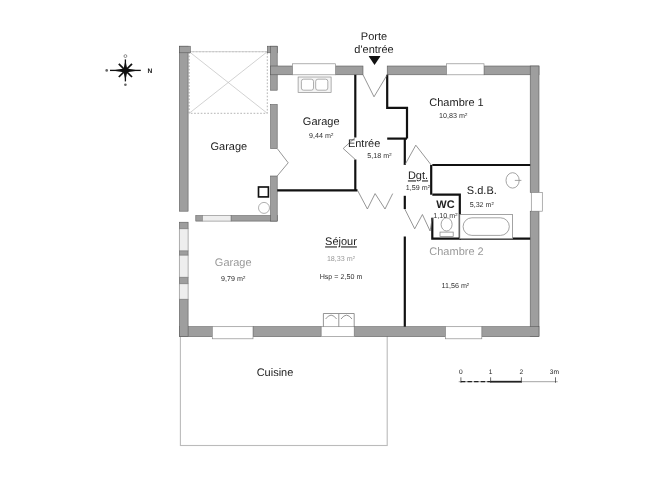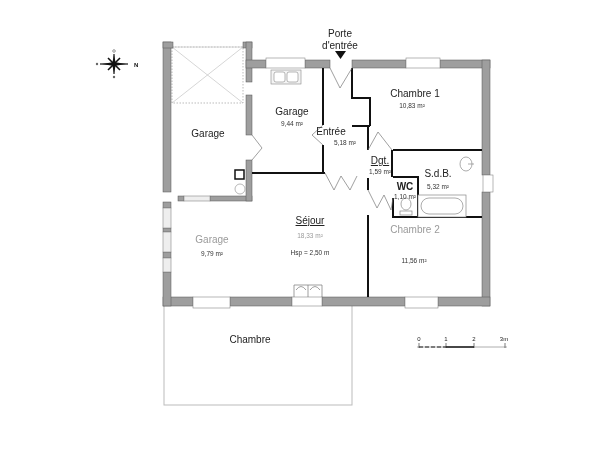--- a/index.html
+++ b/index.html
@@ -192,18 +192,18 @@
 <div class="lbl" style="left:310px;top:215px;text-decoration:underline;">Séjour</div>
 <div class="area faded" style="left:310px;top:232px;">18,33 m²</div>
 <div class="area" style="left:310px;top:249px;">Hsp = 2,50 m</div>
 
 <div class="lbl faded" style="left:212px;top:234px;">Garage</div>
 <div class="area" style="left:212px;top:250px;">9,79 m²</div>
 
 <div class="lbl faded" style="left:415px;top:224px;">Chambre 2</div>
 <div class="area" style="left:414px;top:257px;">11,56 m²</div>
 
-<div class="lbl" style="left:250px;top:334px;">Chambre</div>
+<div class="lbl" style="left:250px;top:334px;">Cuisine</div>
 
 <div class="scale-t" style="left:419px;top:336px;">0</div>
 <div class="scale-t" style="left:446px;top:336px;">1</div>
 <div class="scale-t" style="left:474px;top:336px;">2</div>
 <div class="scale-t" style="left:504px;top:336px;">3m</div>
 
 </body></html>

